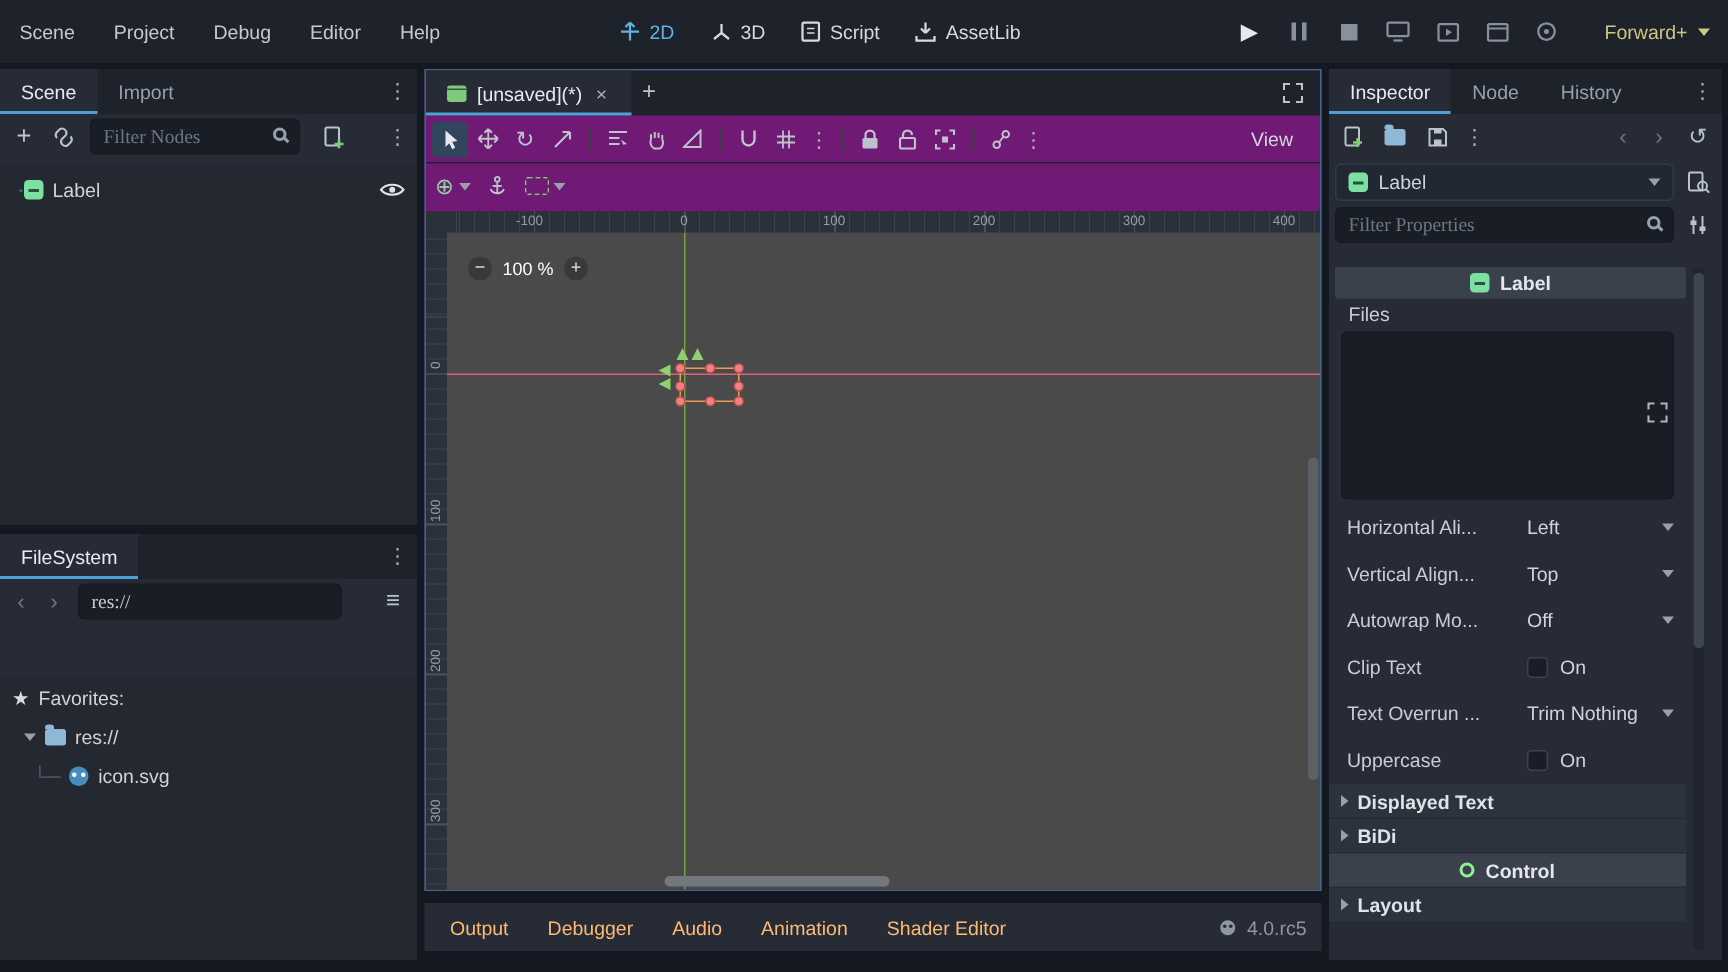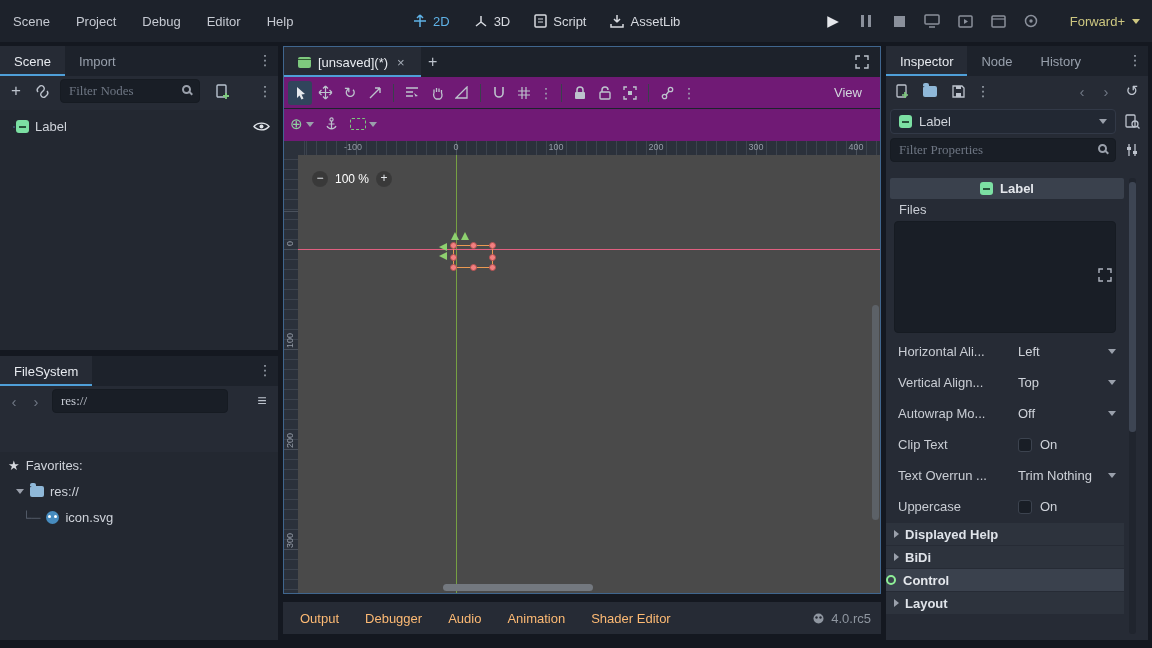--- a/index.html
+++ b/index.html
@@ -125,21 +125,21 @@
                border:1px solid #161b22; border-radius:4px; }
   .expand-ic { position:absolute; right:36px; top:222px; }
   .props { position:absolute; left:0; right:24px; top:290px; }
   .prop-row { height:31px; position:relative; display:flex; align-items:center; padding:0 12px; }
   .prop-label { color:#c9cdd4; }
   .prop-value { position:absolute; left:132px; right:8px; display:flex; align-items:center; justify-content:space-between; }
   .prop-check { position:absolute; left:132px; display:flex; align-items:center; gap:8px; }
   .dim { color:#8a919e; }
   .sect-row { height:22px; background:#2d333d; display:flex; align-items:center; gap:6px;
               padding:0 8px; font-weight:bold; color:#dfe3e9; margin-top:1px; }
-  .ctrl-bar { height:22px; background:#3a414d; display:flex; align-items:center; 
+  .ctrl-bar { height:22px; background:#3a414d; display:flex; align-items:center; justify-content:center;
               gap:7px; font-weight:bold; color:#e4e7ec; margin-top:1px; }
   .ctrl-circle { width:10px; height:10px; border:2px solid #8eef97; border-radius:50%; }
   .insp-scroll-track { position:absolute; right:12px; top:132px; bottom:6px; width:7px; background:#20252e; border-radius:3px; }
   .insp-scroll-thumb { position:absolute; right:12px; top:136px; width:7px; height:250px; background:#3d4553; border-radius:3px; }
 
   .label-ico { width:13px; height:13px; background:#7ce0a3; border-radius:3px; position:relative; }
   .label-ico::after { content:''; position:absolute; left:3px; top:6px; width:7px; height:2px; background:#28543c; }
   .folder-ico { width:14px; height:11px; background:#8fb8d8; border-radius:2px; position:relative; }
   .folder-ico::before { content:''; position:absolute; top:-3px; left:0; width:6px; height:3px;
                         background:#8fb8d8; border-radius:2px 2px 0 0; }
@@ -595,21 +595,21 @@
     <div class="prop-row">
       <span class="prop-label">Uppercase</span>
       <div class="prop-check">
         <span class="checkbox"></span>
         <span>On</span>
       </div>
     </div>
 
     <div class="sect-row">
       <span class="tri-right"></span>
-      <span>Displayed Help</span>
+      <span>Displayed Text</span>
     </div>
     <div class="sect-row">
       <span class="tri-right"></span>
       <span>BiDi</span>
     </div>
     <div class="ctrl-bar">
       <span class="ctrl-circle"></span>
       <span>Control</span>
     </div>
     <div class="sect-row">

